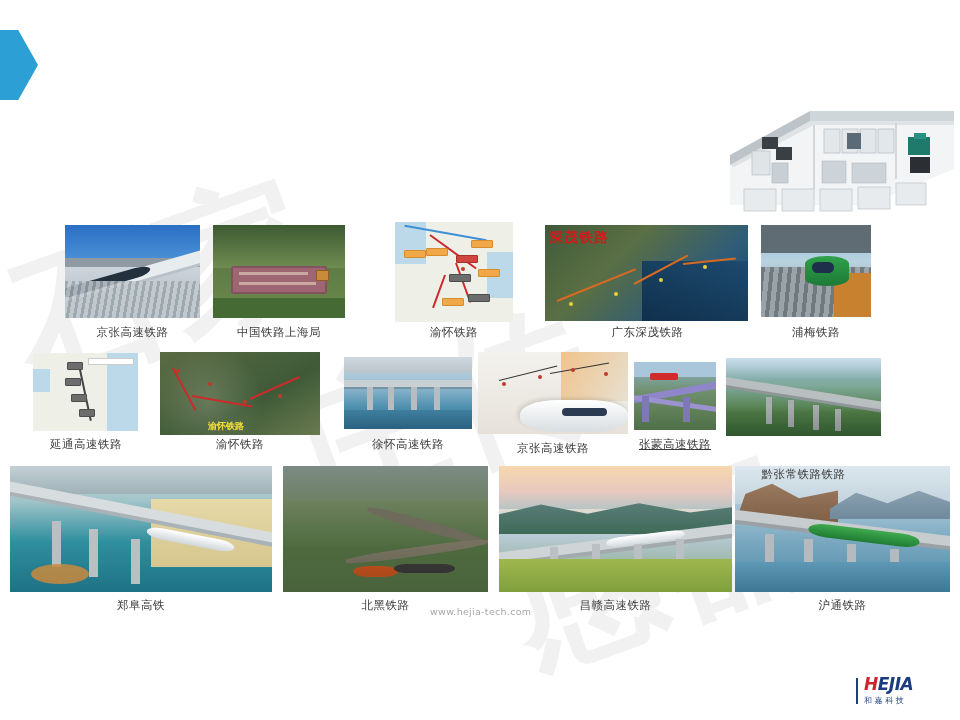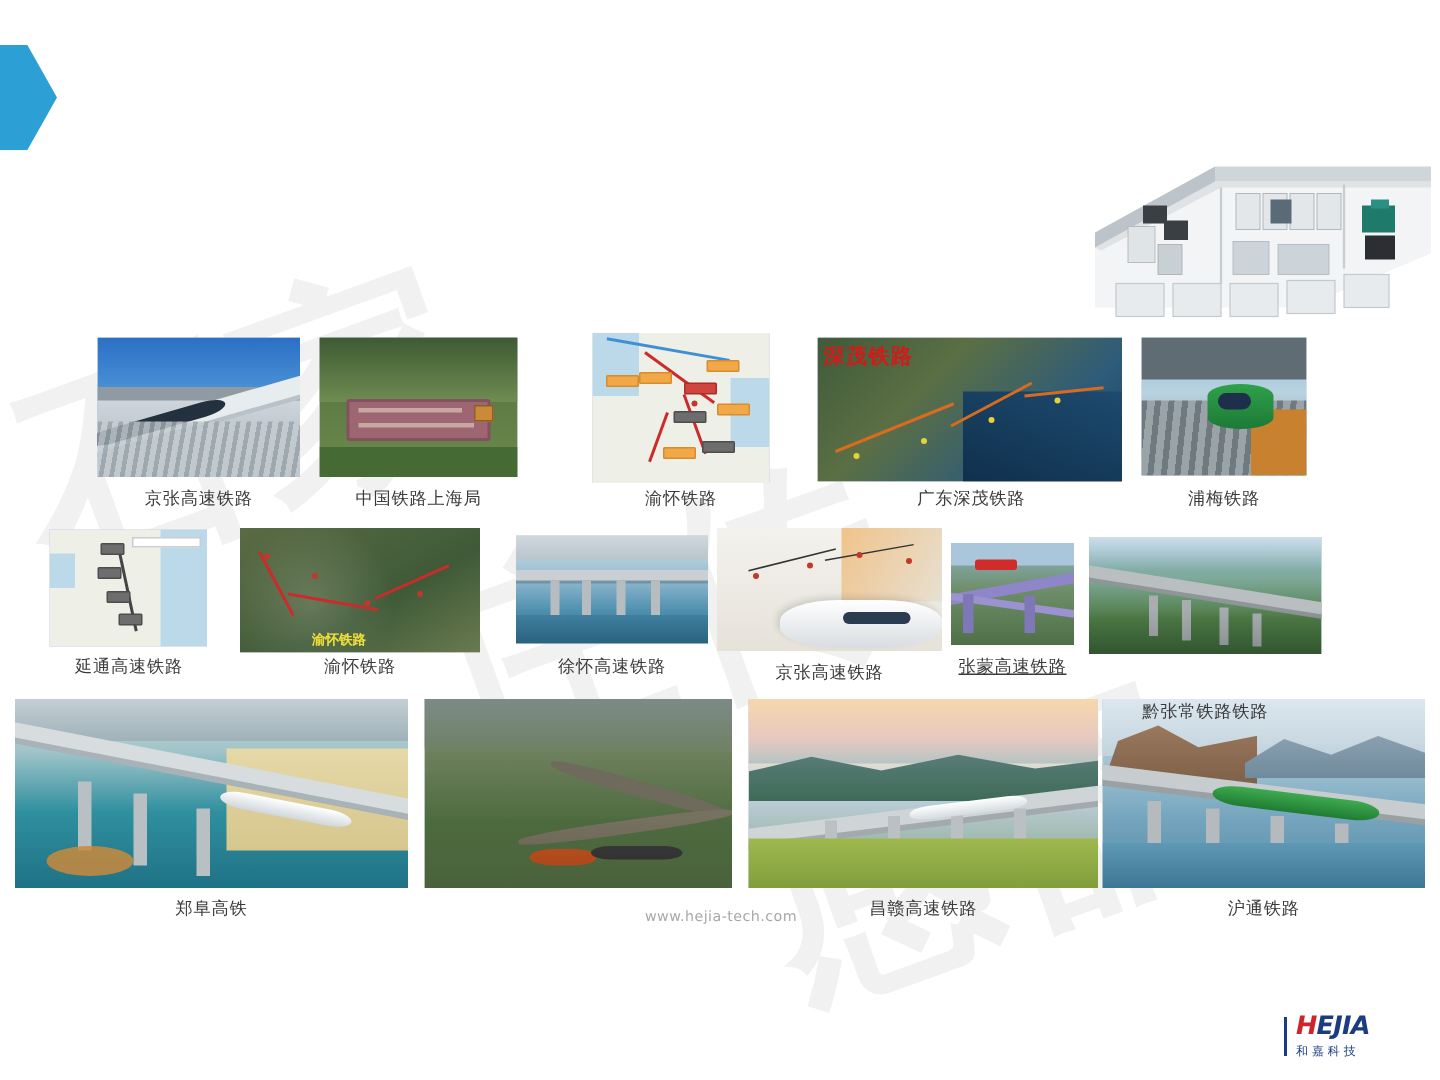--- a/index.html
+++ b/index.html
@@ -341,20 +341,21 @@
   <div class="photo" style="left:283px;top:466px;width:205px;height:126px;">
     <div class="ph-inner" style="background:linear-gradient(#8d9a8e 0%,#6c7f5c 30%,#4e6b3f 65%,#5c7a4a 100%);">
       <div style="position:absolute;left:0;right:0;top:0;height:26%;background:linear-gradient(#7c8b86,#6f8166);"></div>
       <div style="position:absolute;left:40%;top:44%;width:60%;height:8%;background:#6e6a5c;transform:rotate(16deg);border-radius:40%;"></div>
       <div style="position:absolute;left:30%;top:64%;width:70%;height:7%;background:#777260;transform:rotate(-8deg);border-radius:40%;"></div>
       <div class="train-body" style="left:34%;bottom:12%;width:22%;height:9%;background:#c8541f;"></div>
       <div class="train-body" style="left:54%;bottom:15%;width:30%;height:7%;background:#3a3a3a;"></div>
       <div class="ground-band"></div>
     </div>
   </div>
+  <div class="caption" style="left:283px;top:598px;width:205px;">北黑铁路</div>
 
   <div class="photo" style="left:499px;top:466px;width:233px;height:126px;">
     <div class="ph-inner sky-warm">
       <div style="position:absolute;left:0;right:0;top:0;height:34%;background:linear-gradient(#f6d7ad,#e7c9c0 60%,#b7c4c4);"></div>
       <div style="position:absolute;left:0;right:0;top:28%;height:26%;background:linear-gradient(#5a7e7a,#3f6a57);clip-path:polygon(0 40%,18% 10%,38% 38%,60% 6%,82% 34%,100% 18%,100% 100%,0 100%);"></div>
       <div style="position:absolute;left:-6%;top:56%;width:120%;height:8%;background:#cfd4d6;transform:rotate(-7deg);box-shadow:0 4px 0 #a3aaad;"></div>
       <div class="pier" style="left:22%;top:64%;height:30%;width:8px;background:#bac0c3;"></div>
       <div class="pier" style="left:40%;top:62%;height:32%;width:8px;background:#bac0c3;"></div>
       <div class="pier" style="left:58%;top:60%;height:34%;width:8px;background:#bac0c3;"></div>
       <div class="pier" style="left:76%;top:58%;height:34%;width:8px;background:#bac0c3;"></div>

